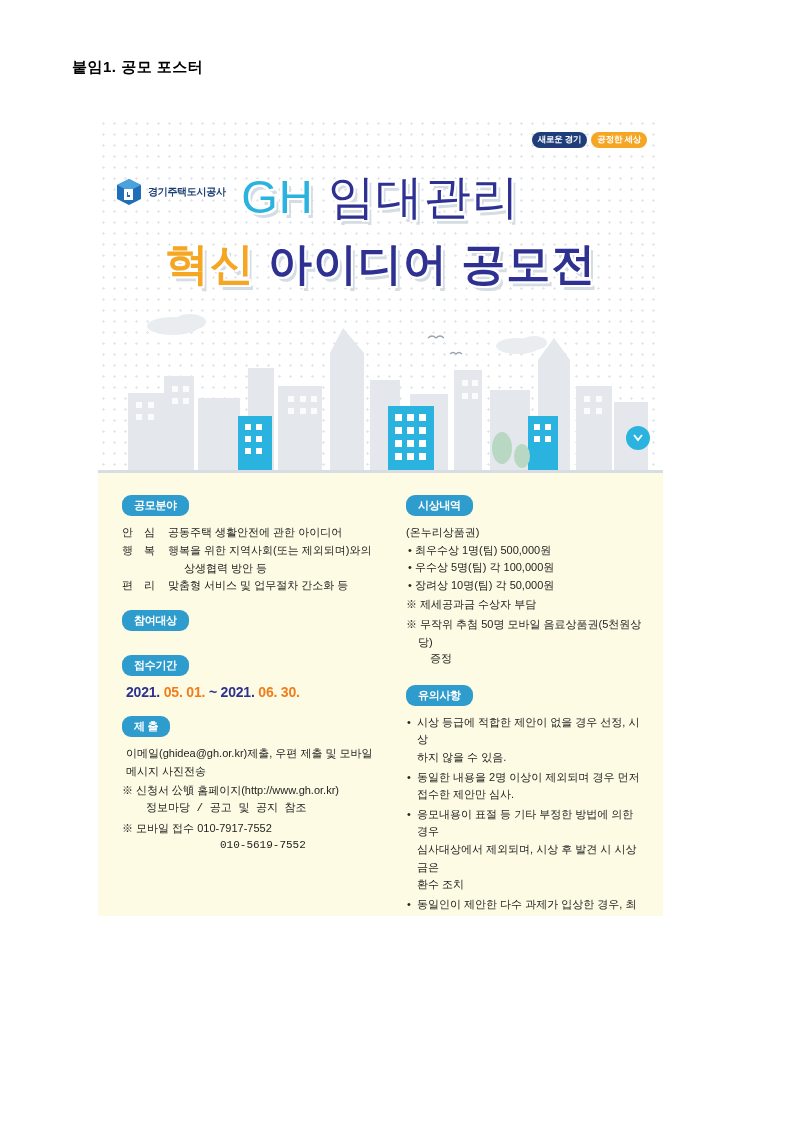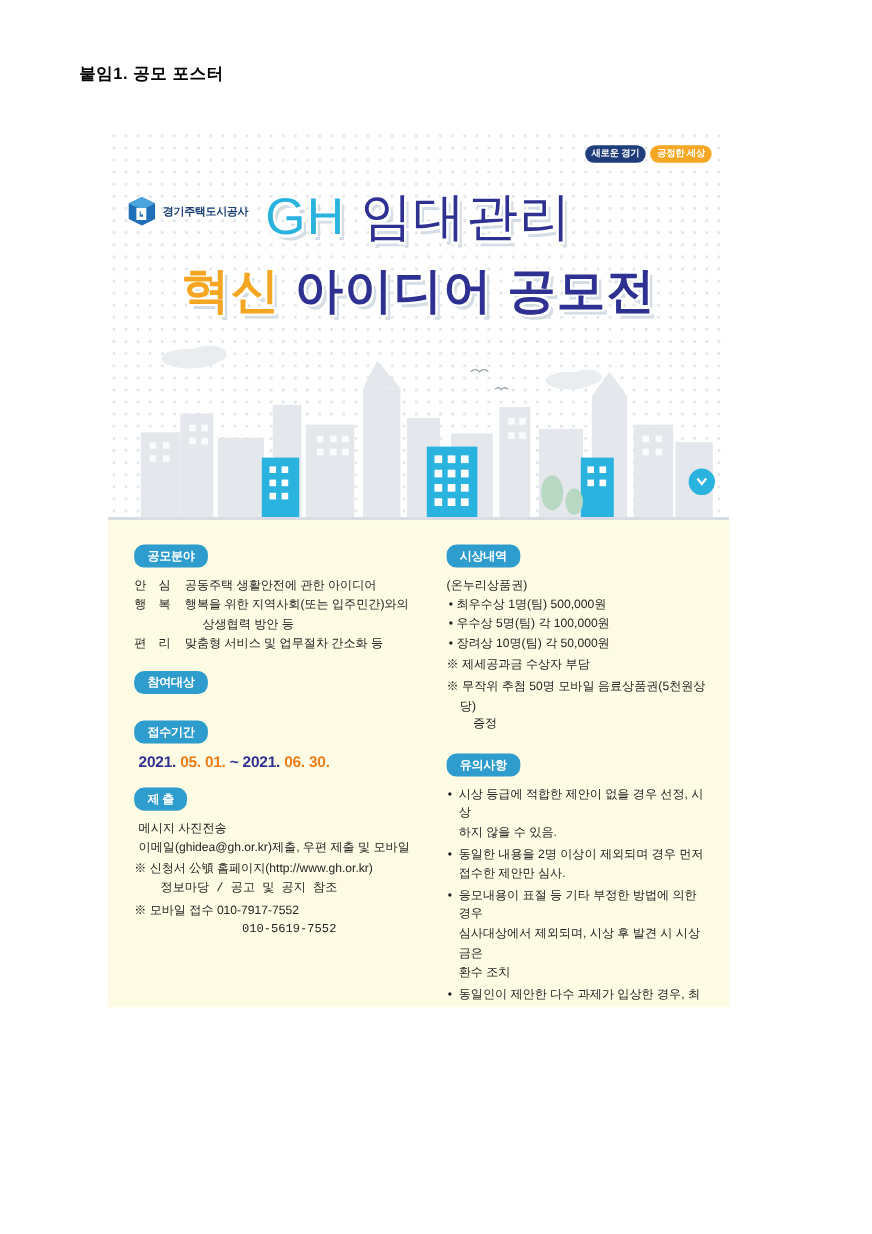--- a/index.html
+++ b/index.html
@@ -383,21 +383,21 @@
     <div class="col-left">
 
       <div class="sect">
         <div class="tag">공모분야</div>
         <div class="row">
           <span class="k">안 심</span>
           <span class="v">공동주택 생활안전에 관한 아이디어</span>
         </div>
         <div class="row">
           <span class="k">행 복</span>
-          <span class="v">행복을 위한 지역사회(또는 입주민간)와의</span>
+          <span class="v">행복을 위한 지역사회(또는 제외되며)와의</span>
         </div>
         <div class="indent">상생협력 방안 등</div>
         <div class="row">
           <span class="k">편 리</span>
           <span class="v">맞춤형 서비스 및 업무절차 간소화 등</span>
         </div>
       </div>
 
       <div class="sect">
         <div class="tag">참여대상</div>
@@ -409,22 +409,22 @@
           <span>2021.</span>
           <span class="o">05. 01.</span>
           <span>~</span>
           <span>2021.</span>
           <span class="o">06. 30.</span>
         </div>
       </div>
 
       <div class="sect">
         <div class="tag">제 출</div>
+        <div class="plain pl">이메일(ghidea@gh.or.kr)제출, 우편 제출 및 모바일</div>
         <div class="plain pl">메시지 사진전송</div>
-        <div class="plain pl">이메일(ghidea@gh.or.kr)제출, 우편 제출 및 모바일</div>
         <div class="note">
           <span>※ 신청서 公䪷 홈페이지(http://www.gh.or.kr)</span>
           <span class="sub">정보마당 / 공고 및 공지 참조</span>
         </div>
         <div class="note">
           <span>※ 모바일 접수 010-7917-7552</span>
           <span class="sub" style="padding-left:86px">010-5619-7552</span>
         </div>
       </div>
 

